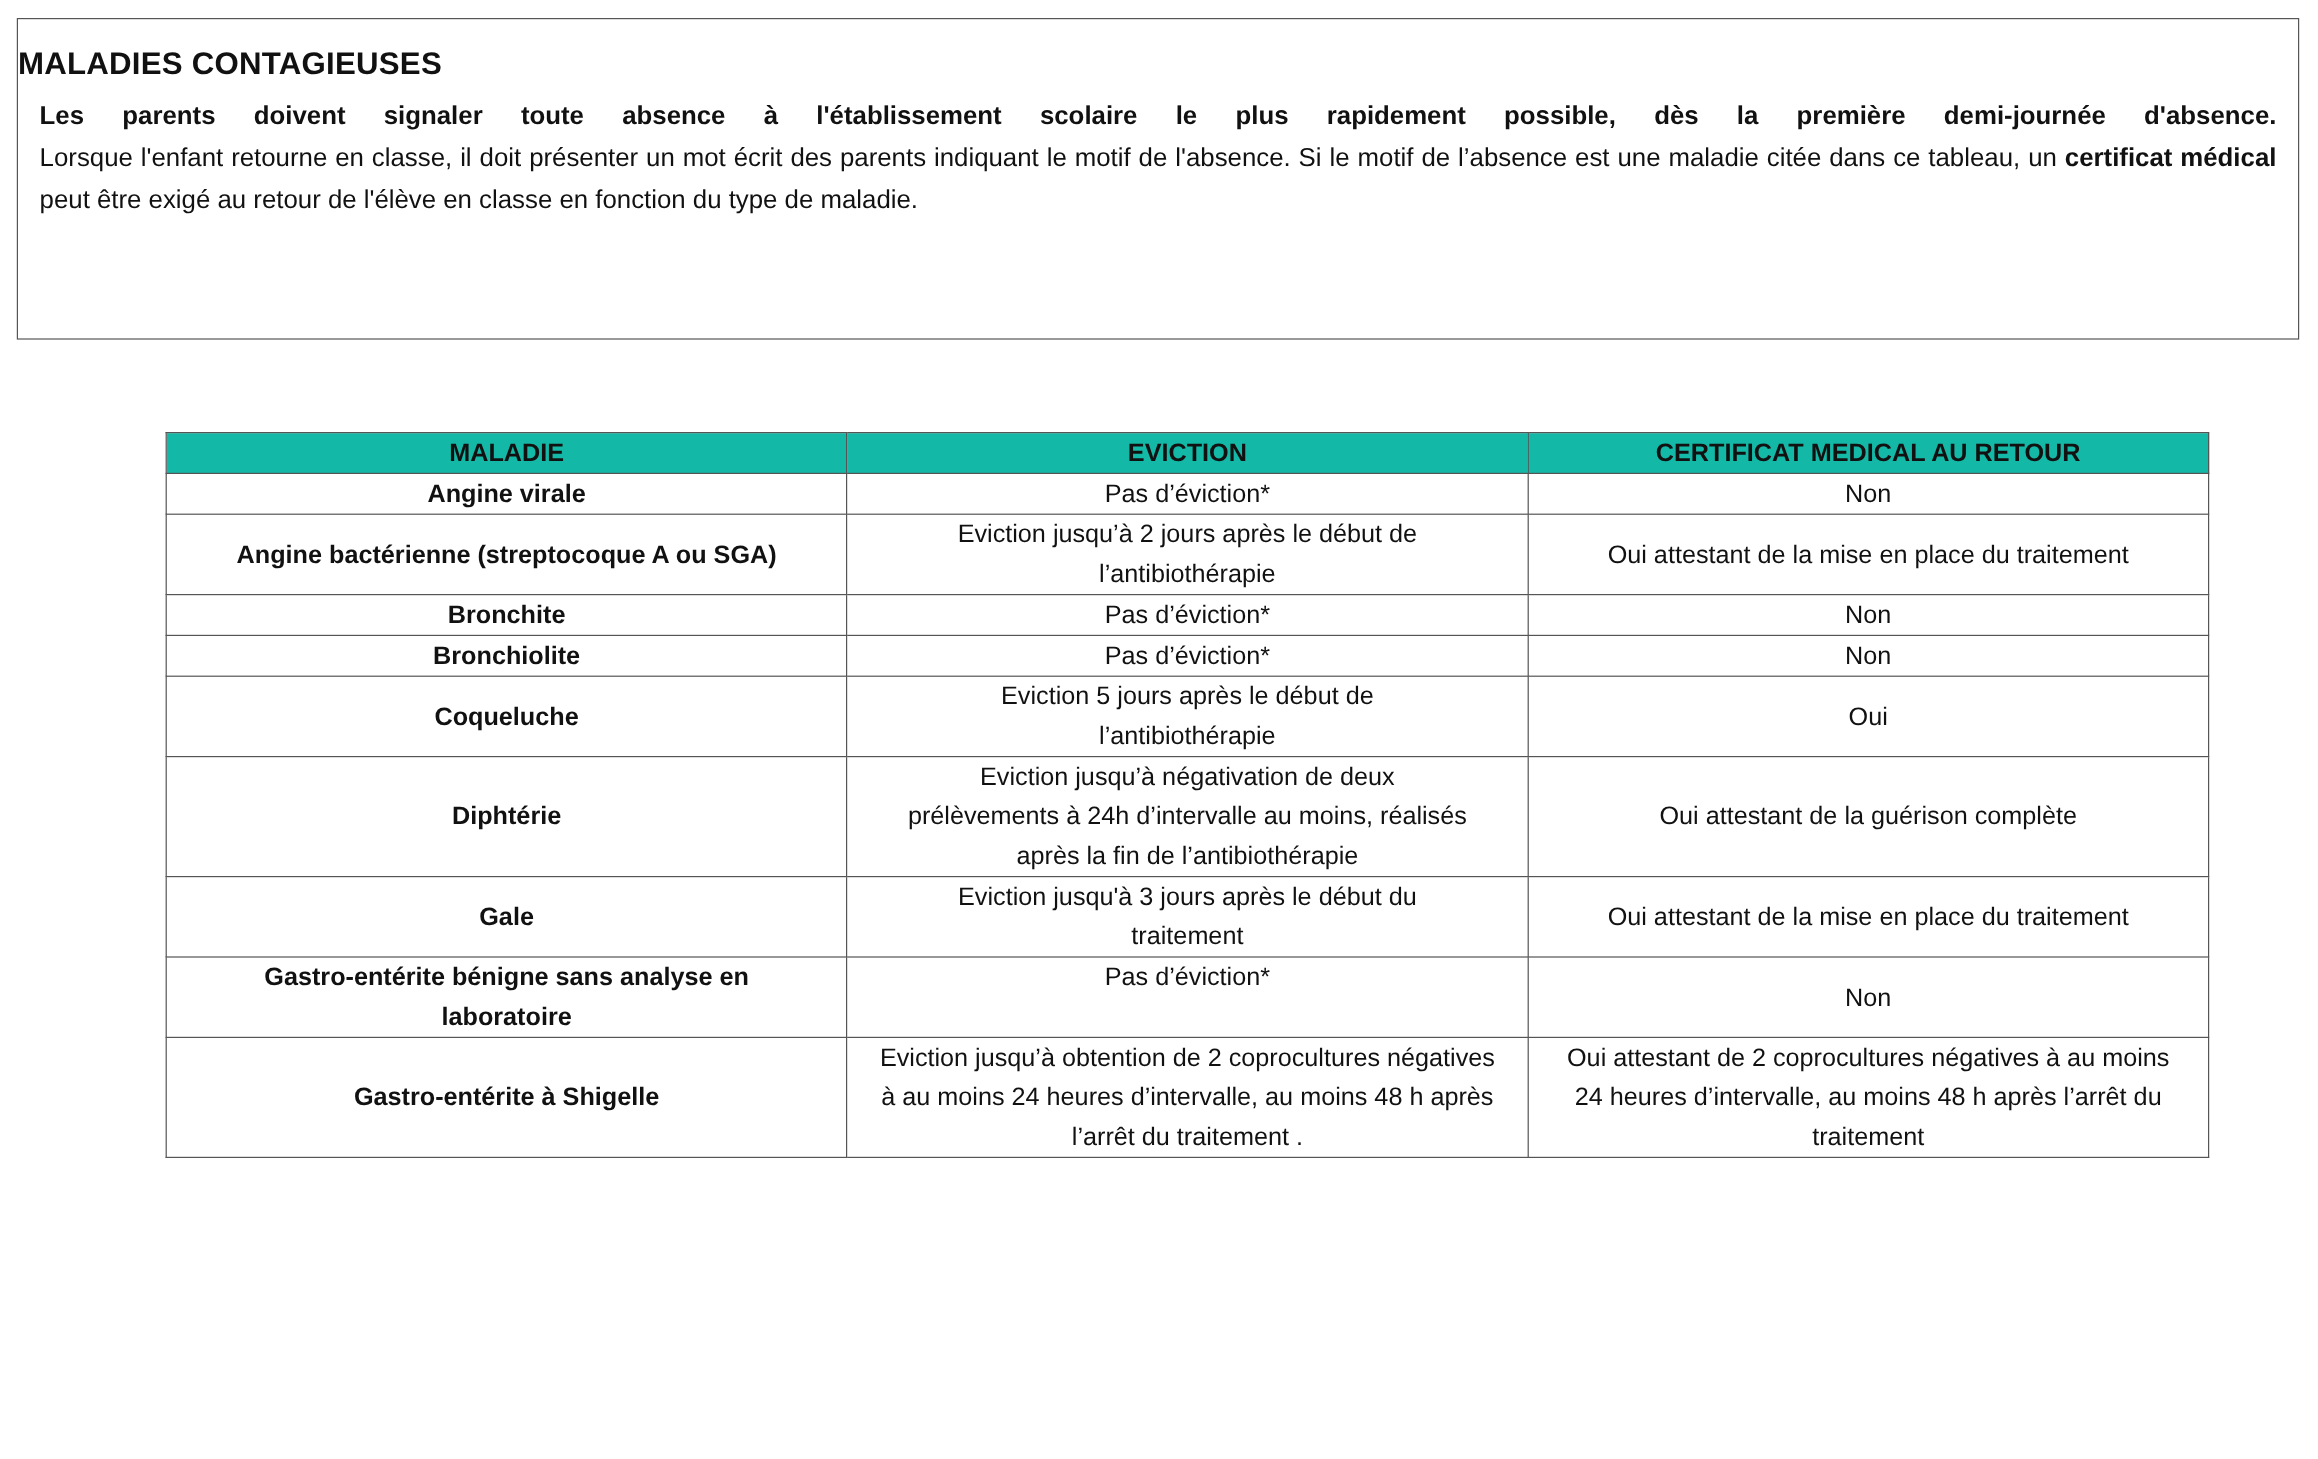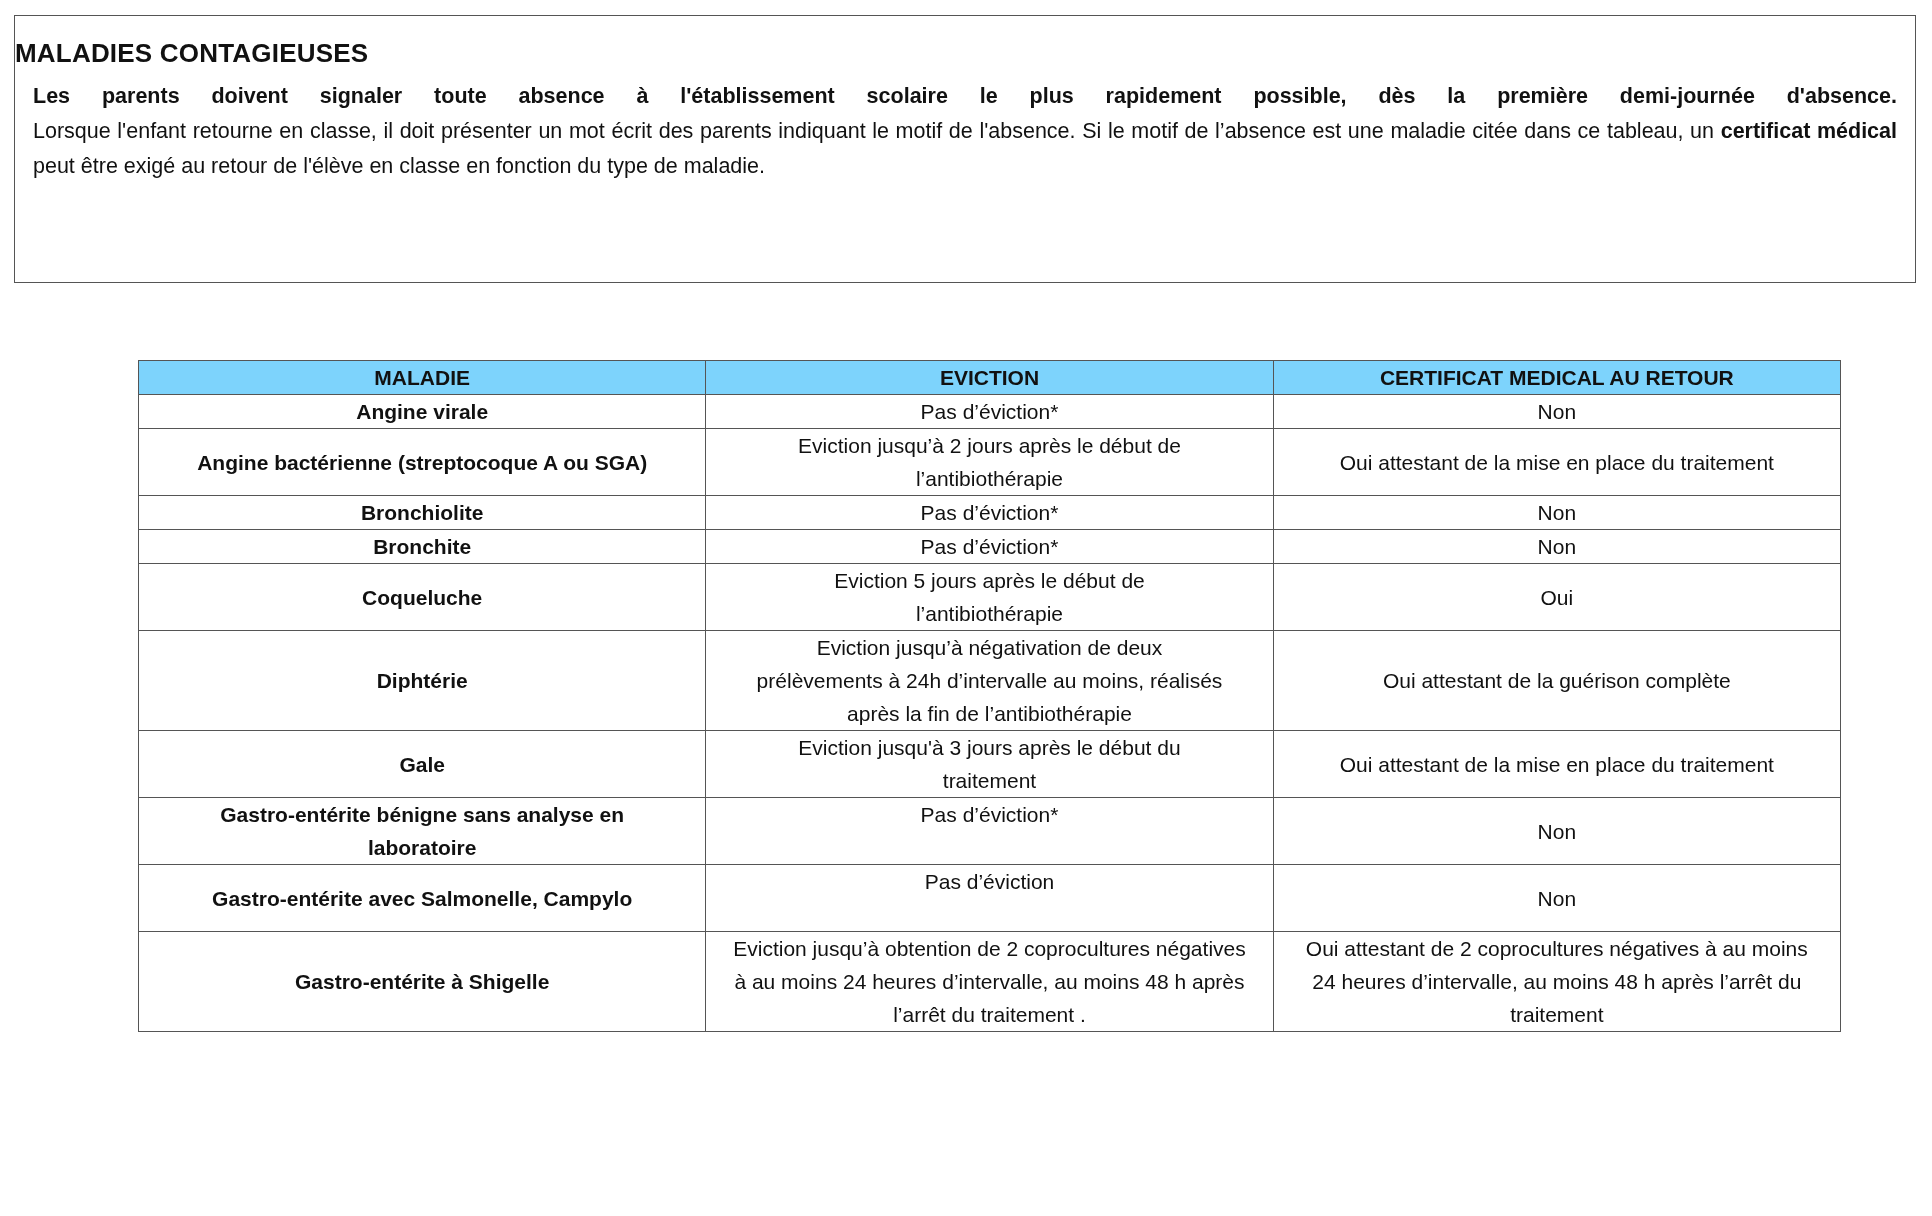--- a/index.html
+++ b/index.html
@@ -6,21 +6,21 @@
   body { width:1932px; height:1216px; position:relative; font-family:"Liberation Sans", sans-serif; color:#111; overflow:hidden; }
   .intro-box { position:absolute; left:14px; top:15px; width:1902px; height:268px; border:1.5px solid #555; box-sizing:border-box; }
   .intro-title { position:absolute; left:0; right:0; top:22px; text-align:left; font-family:"Liberation Sans", sans-serif; font-weight:bold; font-size:26px; letter-spacing:0.2px; }
   .para { position:absolute; left:18px; right:18px; font-family:"Liberation Sans", sans-serif; font-size:21.5px; line-height:35px; text-align:justify; }
   .para1 { top:63px; }
   .para2 { top:188px; text-align:left; }
   .bold-lead { font-weight:bold; word-spacing:16px; display:block; text-align:justify; text-align-last:justify; }
   .strong { font-weight:bold; }
   table.disease-table { position:absolute; left:138px; top:360px; width:1703px; border-collapse:collapse; font-family:"Liberation Sans", sans-serif; font-size:21px; }
   table.disease-table th, table.disease-table td { border:1.5px solid #555; text-align:center; padding:0 8px; line-height:33px; }
-  table.disease-table th { background:#7dd3fc; font-weight:bold; height:33px; font-size:21px; }
+  table.disease-table th { background:#14b8a6; font-weight:bold; height:33px; font-size:21px; }
   td.col-maladie { font-weight:bold; width:33.3%; }
   td.col-eviction { width:33.3%; }
   td.col-certif { width:33.3%; }
   td.top-aligned { vertical-align:top; }
   .w-title { max-width:430px; margin:0 auto; }
   .w-evi { max-width:470px; margin:0 auto; }
   .w-cert { max-width:560px; margin:0 auto; }
 </style>
 </head>
 <body>
@@ -47,26 +47,26 @@
       <td class="col-certif">Non</td>
     </tr>
     <tr>
       <td class="col-maladie">Angine bactérienne (streptocoque A ou SGA)</td>
       <td class="col-eviction">
           <div class="w-evi">Eviction jusqu’à 2 jours après le début de l’antibiothérapie</div>
         </td>
       <td class="col-certif">Oui attestant de la mise en place du traitement</td>
     </tr>
     <tr>
-      <td class="col-maladie">Bronchiolite</td>
+      <td class="col-maladie">Bronchite</td>
       <td class="col-eviction">Pas d’éviction*</td>
       <td class="col-certif">Non</td>
     </tr>
     <tr>
-      <td class="col-maladie">Bronchite</td>
+      <td class="col-maladie">Bronchiolite</td>
       <td class="col-eviction">Pas d’éviction*</td>
       <td class="col-certif">Non</td>
     </tr>
     <tr>
       <td class="col-maladie">Coqueluche</td>
       <td class="col-eviction">
           <div class="w-evi" style="max-width:400px">Eviction 5 jours après le début de l’antibiothérapie</div>
         </td>
       <td class="col-certif">Oui</td>
     </tr>
@@ -84,25 +84,20 @@
         </td>
       <td class="col-certif">Oui attestant de la mise en place du traitement</td>
     </tr>
     <tr>
       <td class="col-maladie">
           <div class="w-title">Gastro-entérite bénigne sans analyse en laboratoire</div>
         </td>
       <td class="col-eviction top-aligned">Pas d’éviction*</td>
       <td class="col-certif">Non</td>
     </tr>
-    <tr style="height:67px">
-      <td class="col-maladie">Gastro-entérite avec Salmonelle, Campylo</td>
-      <td class="col-eviction top-aligned">Pas d’éviction</td>
-      <td class="col-certif">Non</td>
-    </tr>
     <tr>
       <td class="col-maladie">Gastro-entérite à Shigelle</td>
       <td class="col-eviction">
           <div class="w-evi" style="max-width:520px">Eviction jusqu’à obtention de 2 coprocultures négatives à au moins 24 heures d’intervalle, au moins 48 h après l’arrêt du traitement .</div>
         </td>
       <td class="col-certif">
           <div class="w-cert" style="max-width:530px">Oui attestant de 2 coprocultures négatives à au moins 24 heures d’intervalle, au moins 48 h après l’arrêt du traitement</div>
         </td>
     </tr>
   </tbody>

